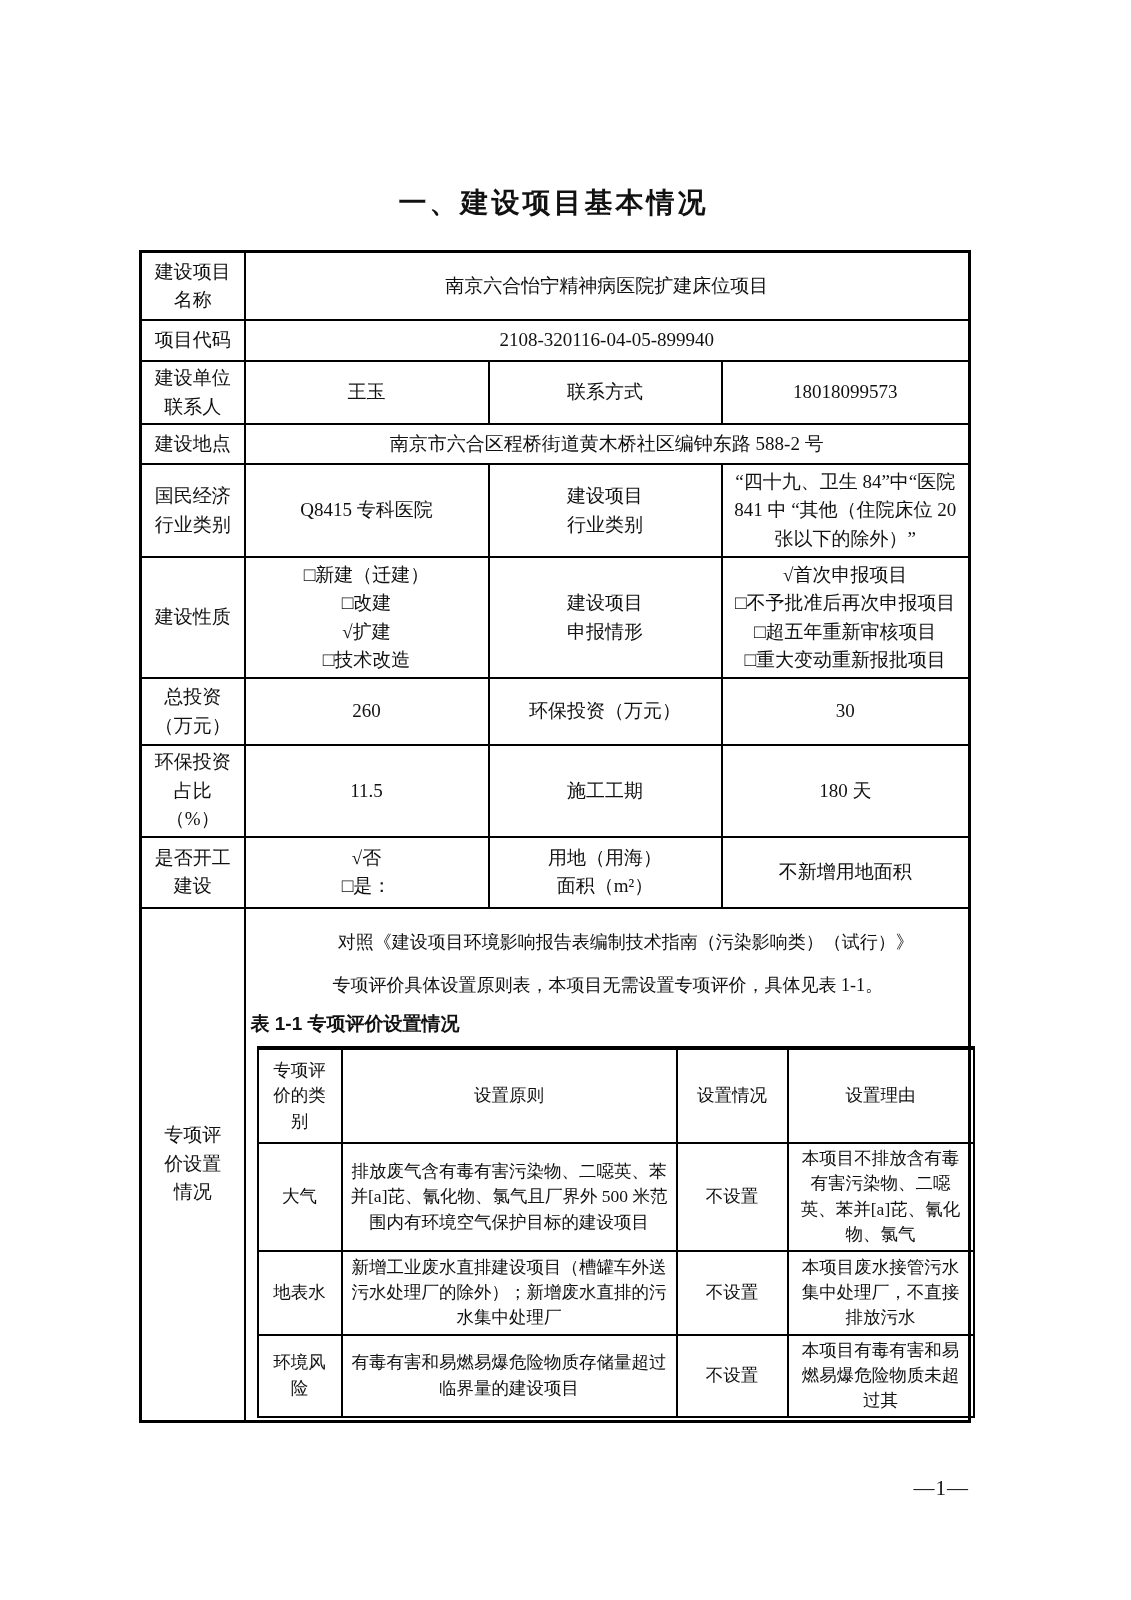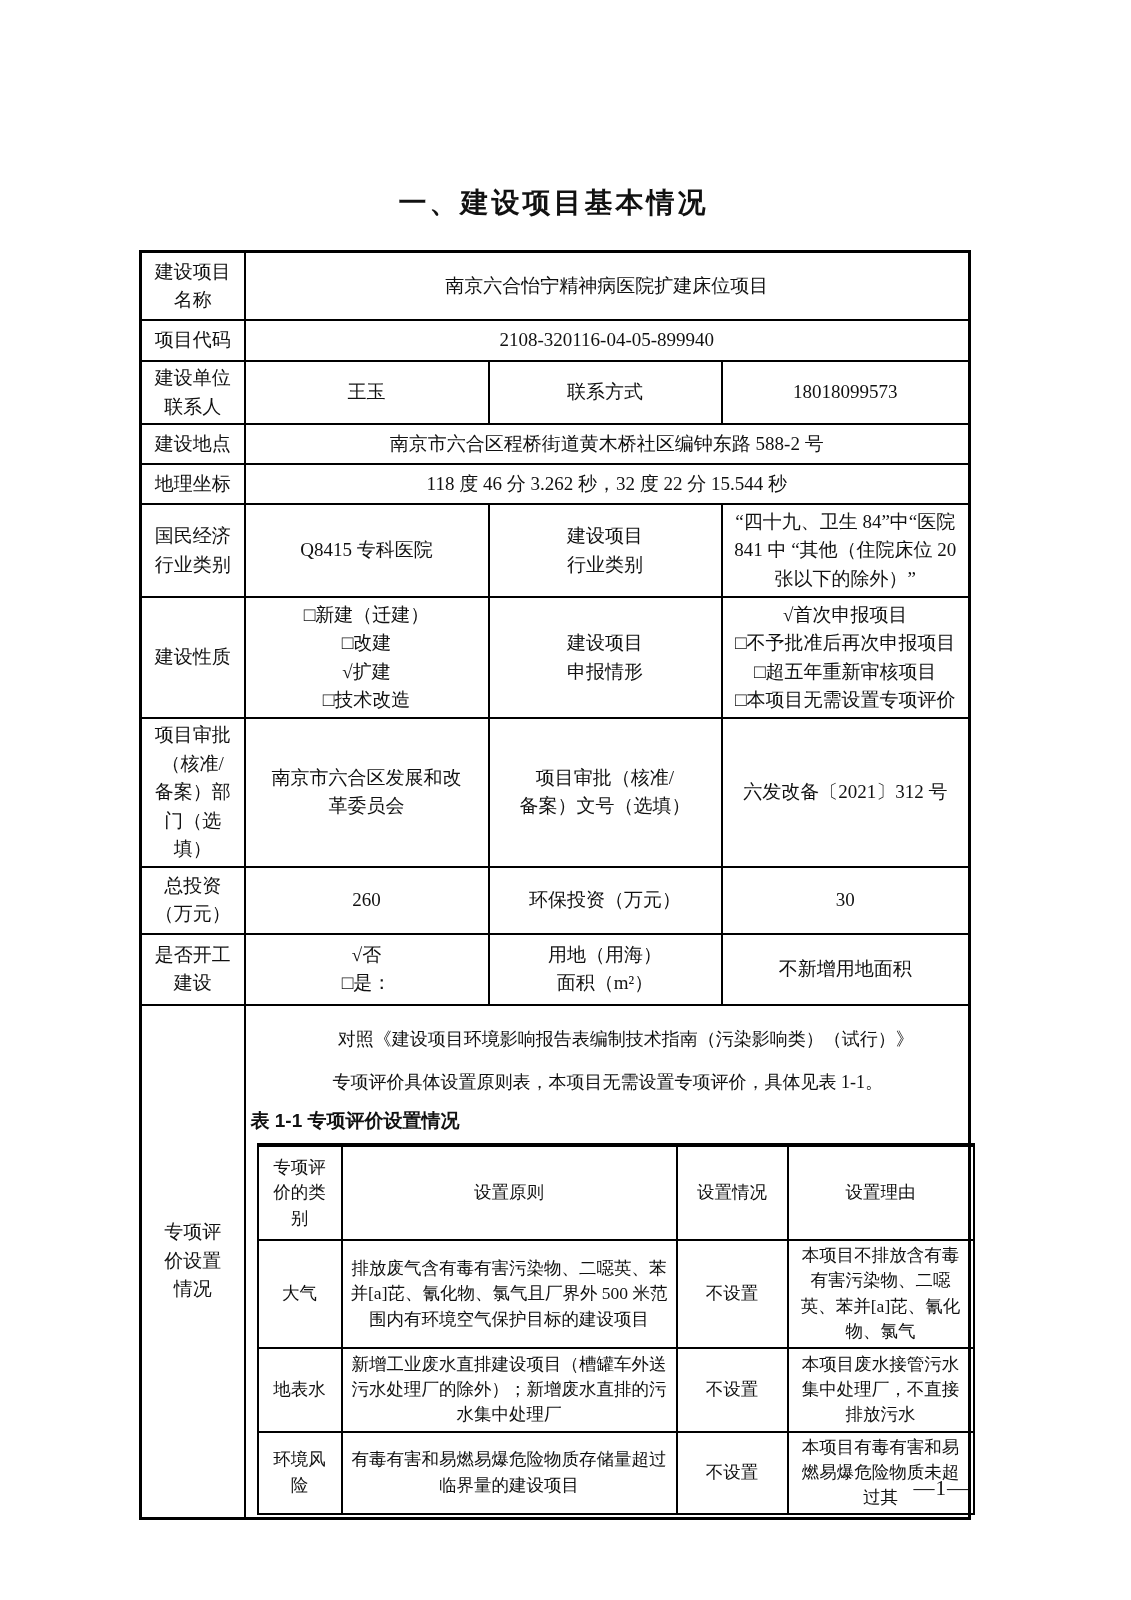--- a/index.html
+++ b/index.html
@@ -132,24 +132,20 @@
         <td>王玉</td>
         <td>联系方式</td>
         <td>18018099573</td>
       </tr>
 
       <tr class="h34">
         <td class="lbl">建设地点</td>
         <td colspan="3">南京市六合区程桥街道黄木桥社区编钟东路 588-2 号</td>
       </tr>
 
-      <tr class="h34">
-        <td class="lbl">地理坐标</td>
-        <td colspan="3">118 度 46 分 3.262 秒，32 度 22 分 15.544 秒</td>
-      </tr>
 
       <tr class="h87">
         <td class="lbl pre">国民经济
 行业类别</td>
         <td>Q8415 专科医院</td>
         <td class="pre">建设项目
 行业类别</td>
         <td class="pre smaller">“四十九、卫生 84”中“医院
 841 中 “其他（住院床位 20
 张以下的除外）”</td>
@@ -162,44 +158,40 @@
           <div class="opt">□改建</div>
           <div class="opt">√扩建</div>
           <div class="opt">□技术改造</div>
         </td>
         <td class="pre">建设项目
 申报情形</td>
         <td class="opts">
           <div class="opt">√首次申报项目</div>
           <div class="opt">□不予批准后再次申报项目</div>
           <div class="opt">□超五年重新审核项目</div>
-          <div class="opt">□本项目无需设置专项评价</div>
-        </td>
-      </tr>
-
-      <tr class="h117">
-        <td class="lbl pre">项目审批
-（核准/
-备案）部
-门（选填）</td>
-        <td class="pre">南京市六合区发展和改
-革委员会</td>
-        <td class="pre">项目审批（核准/
-备案）文号（选填）</td>
-        <td>六发改备〔2021〕312 号</td>
-      </tr>
+          <div class="opt">□重大变动重新报批项目</div>
+        </td>
+      </tr>
+
 
       <tr class="h61">
         <td class="lbl pre">总投资
 （万元）</td>
         <td>260</td>
         <td>环保投资（万元）</td>
         <td>30</td>
       </tr>
 
+      <tr class="h60">
+        <td class="lbl pre">环保投资
+占比（%）</td>
+        <td>11.5</td>
+        <td>施工工期</td>
+        <td>180 天</td>
+      </tr>
 
       <tr class="h65">
         <td class="lbl pre">是否开工
 建设</td>
         <td class="opts">
           <div class="opt">√否</div>
           <div class="opt">□是：</div>
         </td>
         <td class="pre">用地（用海）
 面积（m²）</td>

